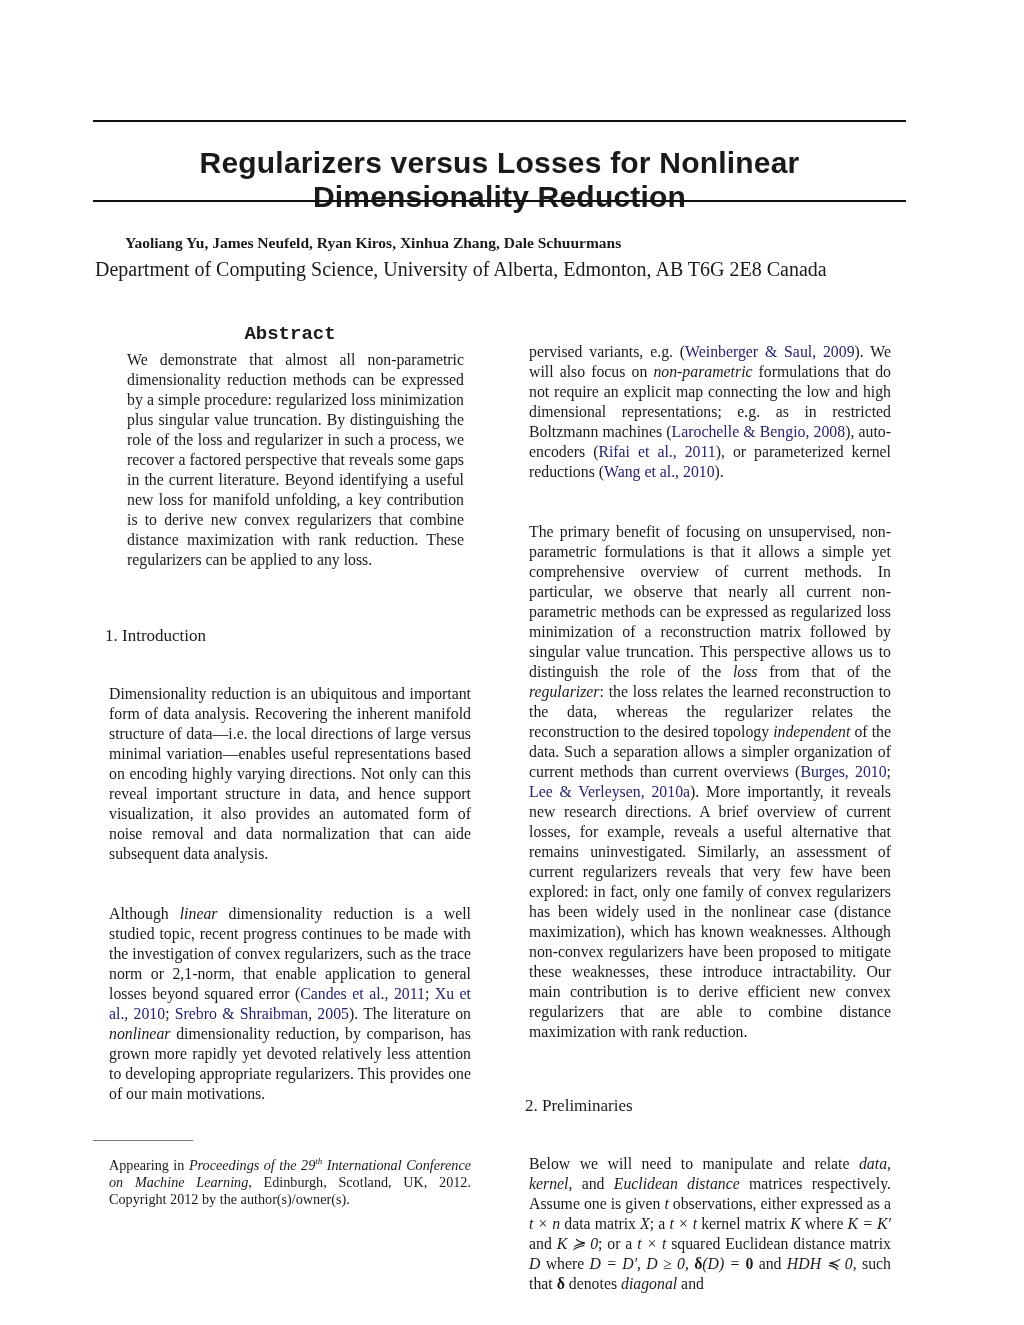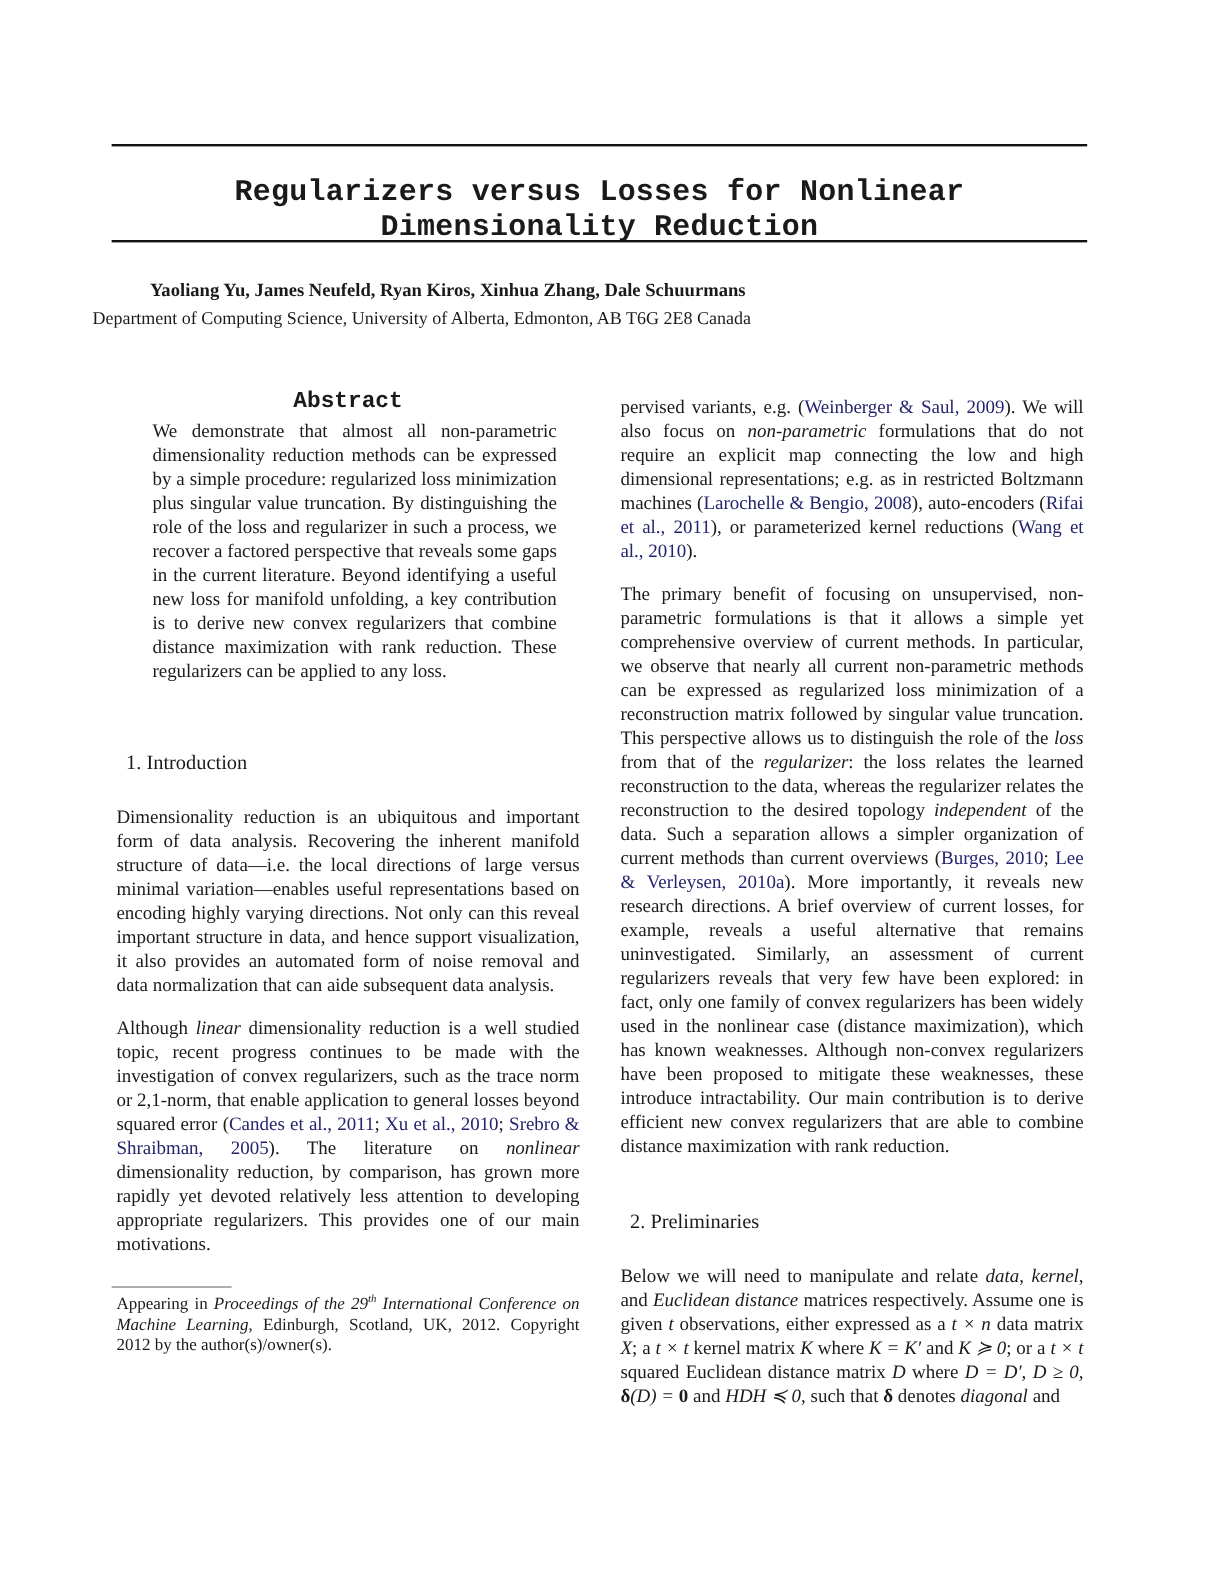--- a/index.html
+++ b/index.html
@@ -6,37 +6,37 @@
   body {
     width: 1024px; height: 1325px; position: relative; overflow: hidden;
     font-family: "DejaVu Serif", "Liberation Serif", serif;
     color: #1a1a1a;
   }
   .rule { position: absolute; left: 93px; width: 813px; height: 2px; background: #111; }
   #rule-top { top: 120px; }
   #rule-bottom { top: 200px; }
   .title {
     position: absolute; top: 146px; left: 93px; width: 813px; text-align: center;
-    font-family: Liberation Mono, monospace; font-weight: bold; font-size: 25px; letter-spacing: 0.2px;
+    font-family: Liberation Sans, sans-serif; font-weight: bold; font-size: 30px; letter-spacing: 0.2px;
   }
   .authors {
     position: absolute; top: 234px; left: 93px;
     font-family: "Liberation Serif", serif; font-weight: bold; font-size: 15.5px; margin-left: 32px;
   }
   .affil {
-    position: absolute; top: 258px; left: 77px;
-    font-family: "Liberation Serif", serif; font-size: 15px; text-align: right;
+    position: absolute; top: 258px; left: 95px;
+    font-family: "Liberation Serif", serif; font-size: 20px; text-align: right;
   }
   .col { position: absolute; width: 394px; font-family: "Liberation Serif", serif; font-size: 15.8px; line-height: 20px; text-align: justify; }
   #col-left { left: 93px; top: 322px; }
   #col-right { left: 513px; top: 326px; }
   .abs-head { text-align: center; font-weight: bold; font-size: 19px; margin: 0 0 4px 0; line-height: 24px; font-family: Liberation Mono, monospace; }
   .abstract { margin: 0 23px 0 34px; }
   .sec-head { font-weight: normal; font-size: 17px; line-height: 24px; margin: 12px; }
-  p { margin: 4px; }
+  p { margin: 16px; }
   .gap-sm { height: 8px; }
   .cite { color: #24246e; }
   em { font-style: italic; }
   .fn-rule { width: 100px; height: 1px; background: #777; margin: 12px 0 6px 0; }
   .footnote { font-size: 14.2px; line-height: 17px; }
   sup { font-size: 9px; line-height: 0; }
 </style>
 </head>
 <body>
 

